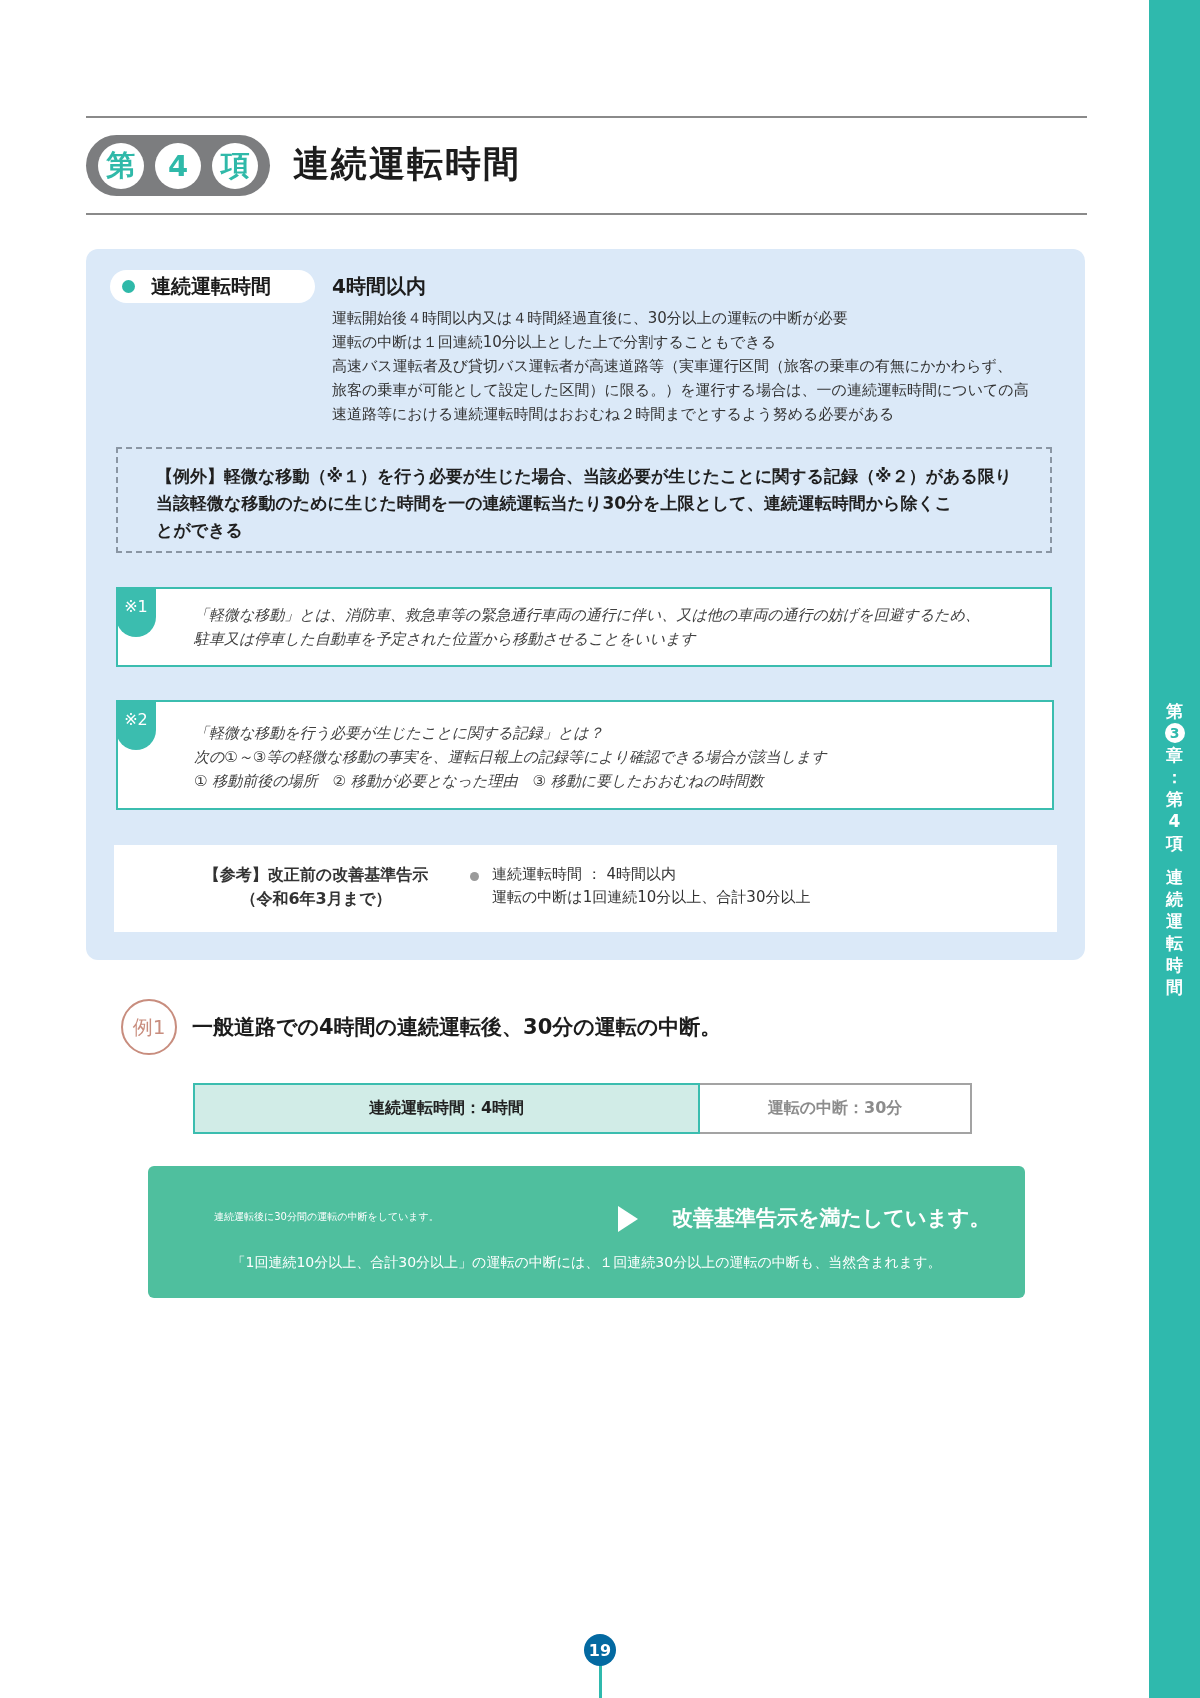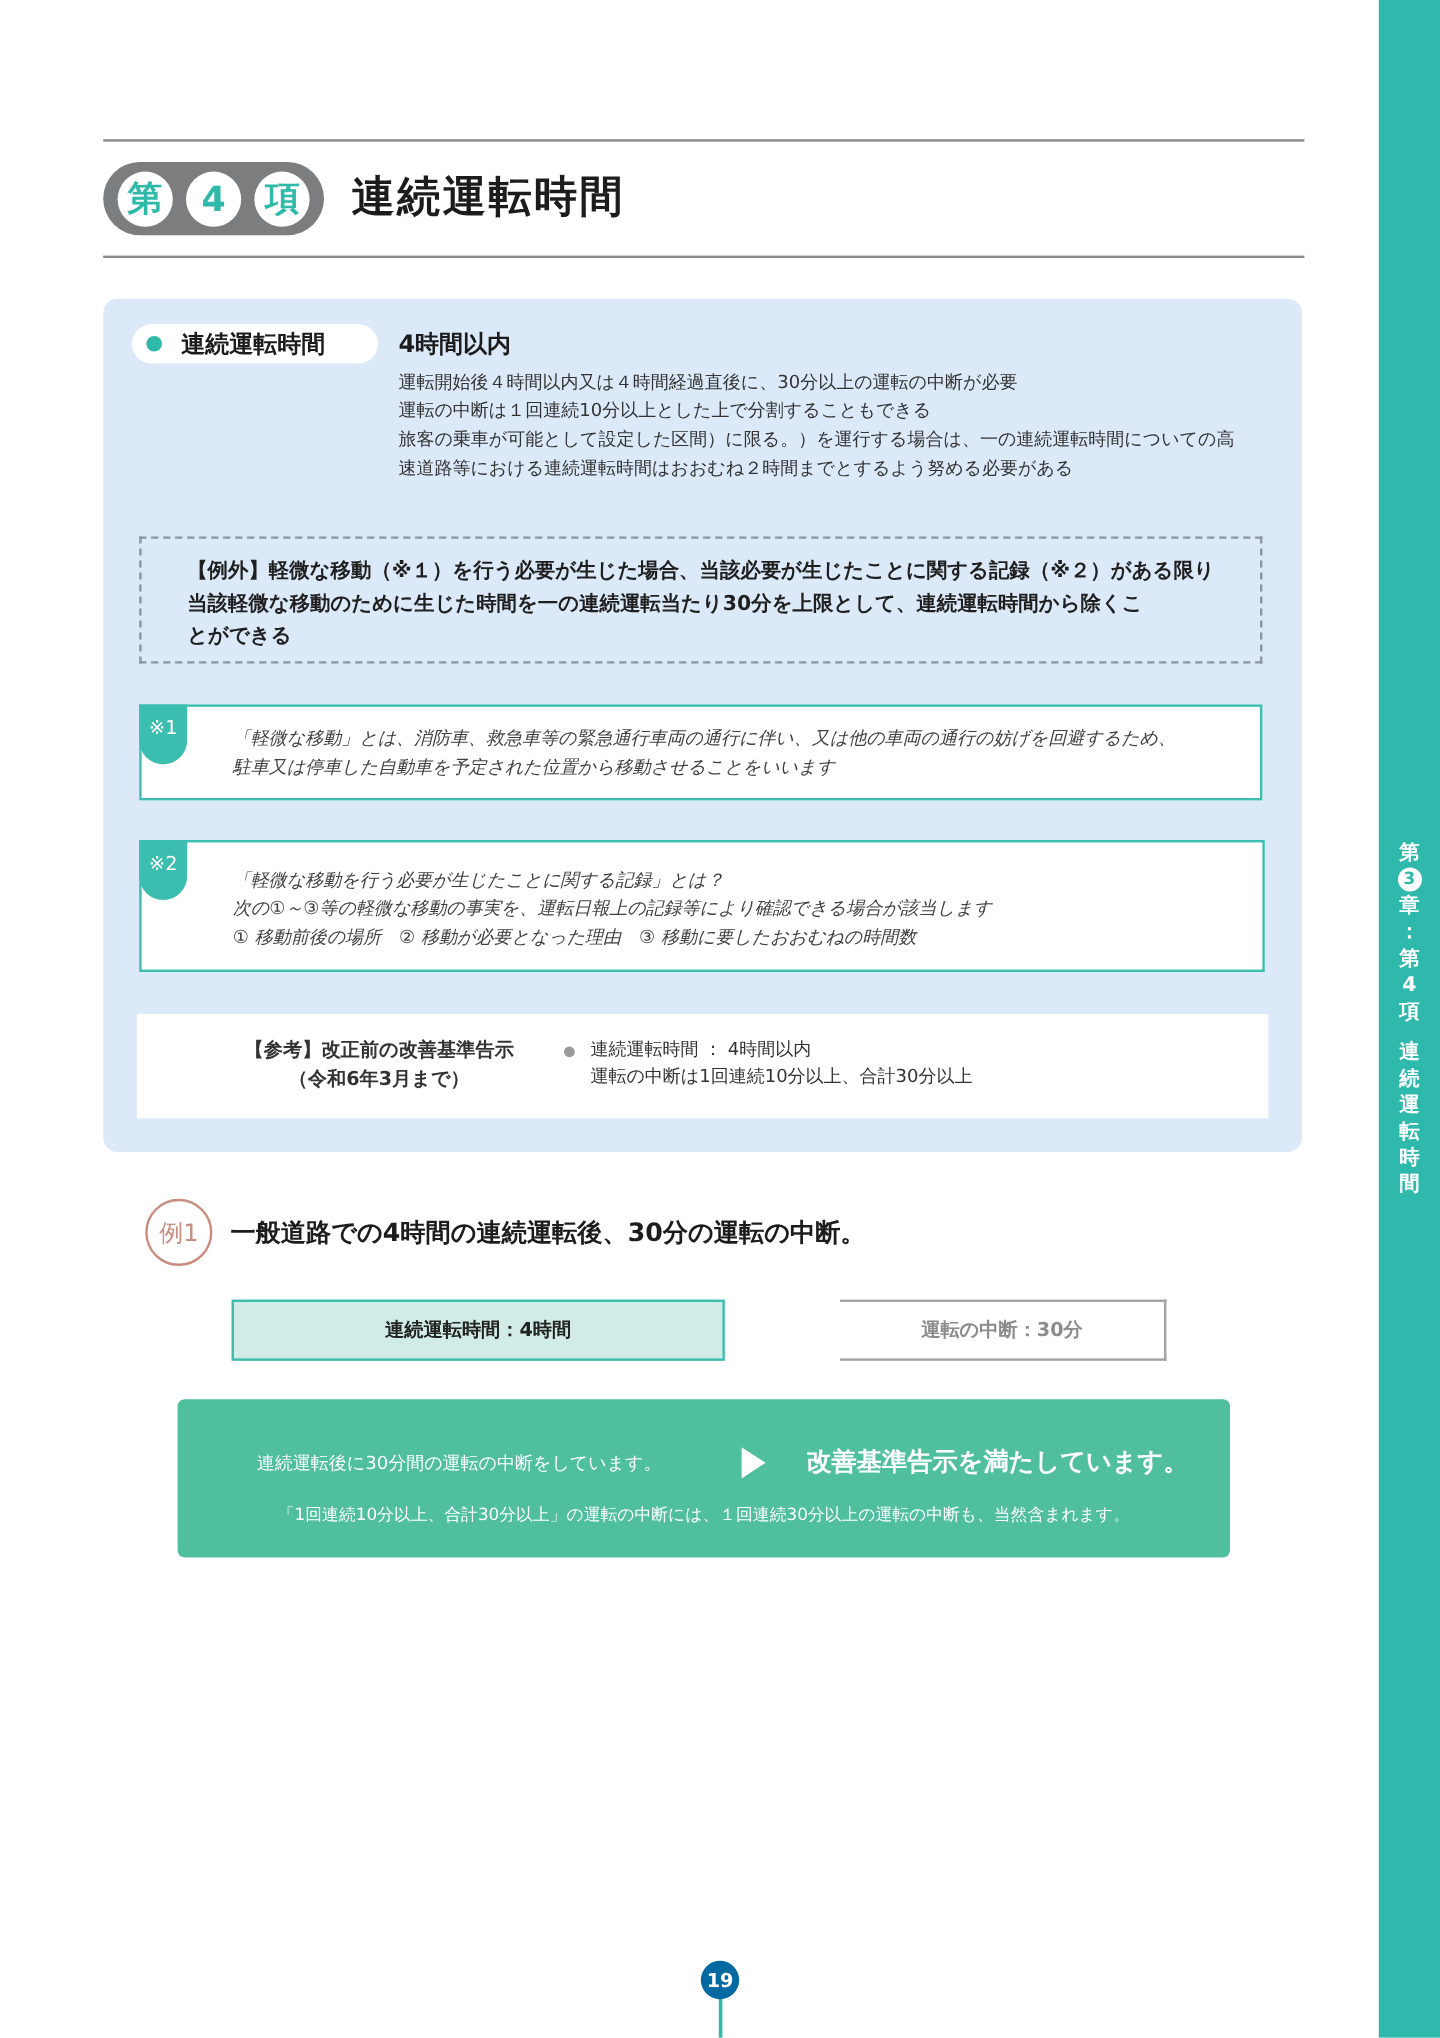--- a/index.html
+++ b/index.html
@@ -64,35 +64,35 @@
   .ref-text { position: absolute; left: 378px; top: 18px; font-size: 15px; line-height: 23px; color: #333; white-space: nowrap; }
 
   .ex-circle {
     position: absolute; left: 121px; top: 999px; width: 56px; height: 56px; border-radius: 50%;
     border: 2px solid #c88d7e; box-sizing: border-box; color: #c88d7e; font-size: 20px;
     display: flex; align-items: center; justify-content: center;
   }
   .ex-title { position: absolute; left: 192px; top: 1013px; font-size: 21px; font-weight: bold; color: #1c1c1c; white-space: nowrap; }
 
   .bar-teal {
-    position: absolute; left: 193px; top: 1083px; width: 411px; height: 51px;
+    position: absolute; left: 193px; top: 1083px; width: 507px; height: 51px;
     background: #d1ece7; border: 2px solid #3bbdaf; box-sizing: border-box;
     display: flex; align-items: center; justify-content: center; font-size: 16px; font-weight: bold; color: #222;
   }
   .bar-gray {
     position: absolute; left: 700px; top: 1083px; width: 272px; height: 51px;
     background: #fff; border: 2px solid #a3a3a3; border-left: none; box-sizing: border-box;
     display: flex; align-items: center; justify-content: center; font-size: 16px; font-weight: bold; color: #8c8c8c;
   }
 
   .result-box {
     position: absolute; left: 148px; top: 1166px; width: 877px; height: 132px;
     background: #4fbf9e; border-radius: 6px; color: #fff;
   }
-  .result-left { position: absolute; left: 66px; top: 44px; font-size: 15px; white-space: nowrap; }
+  .result-left { position: absolute; left: 66px; top: 44px; font-size: 10px; white-space: nowrap; }
   .result-arrow {
     position: absolute; left: 470px; top: 40px; width: 0; height: 0;
     border-top: 13px solid transparent; border-bottom: 13px solid transparent; border-left: 20px solid #fff;
   }
   .result-right { position: absolute; left: 524px; top: 38px; font-size: 21px; font-weight: bold; white-space: nowrap; }
   .result-note { position: absolute; left: 0; right: 0; top: 88px; text-align: center; font-size: 14px; white-space: nowrap; }
 
   .sidebar {
     position: absolute; left: 1149px; top: 0; width: 51px; height: 1698px; background: #2fb9ad;
   }
@@ -128,20 +128,21 @@
 <div class="main-box"></div>
 
 <div class="label-pill">
   <span class="dot"></span>
   <span class="txt">連続運転時間</span>
 </div>
 <div class="rule-value">4時間以内</div>
 <div class="rule-desc">
   <div>運転開始後４時間以内又は４時間経過直後に、30分以上の運転の中断が必要</div>
   <div>運転の中断は１回連続10分以上とした上で分割することもできる</div>
+  <div>高速バス運転者及び貸切バス運転者が高速道路等（実車運行区間（旅客の乗車の有無にかかわらず、</div>
   <div>旅客の乗車が可能として設定した区間）に限る。）を運行する場合は、一の連続運転時間についての高</div>
   <div>速道路等における連続運転時間はおおむね２時間までとするよう努める必要がある</div>
 </div>
 
 <div class="exception-box">
   <div>【例外】軽微な移動（※１）を行う必要が生じた場合、当該必要が生じたことに関する記録（※２）がある限り</div>
   <div>当該軽微な移動のために生じた時間を一の連続運転当たり30分を上限として、連続運転時間から除くこ</div>
   <div>とができる</div>
 </div>
 

